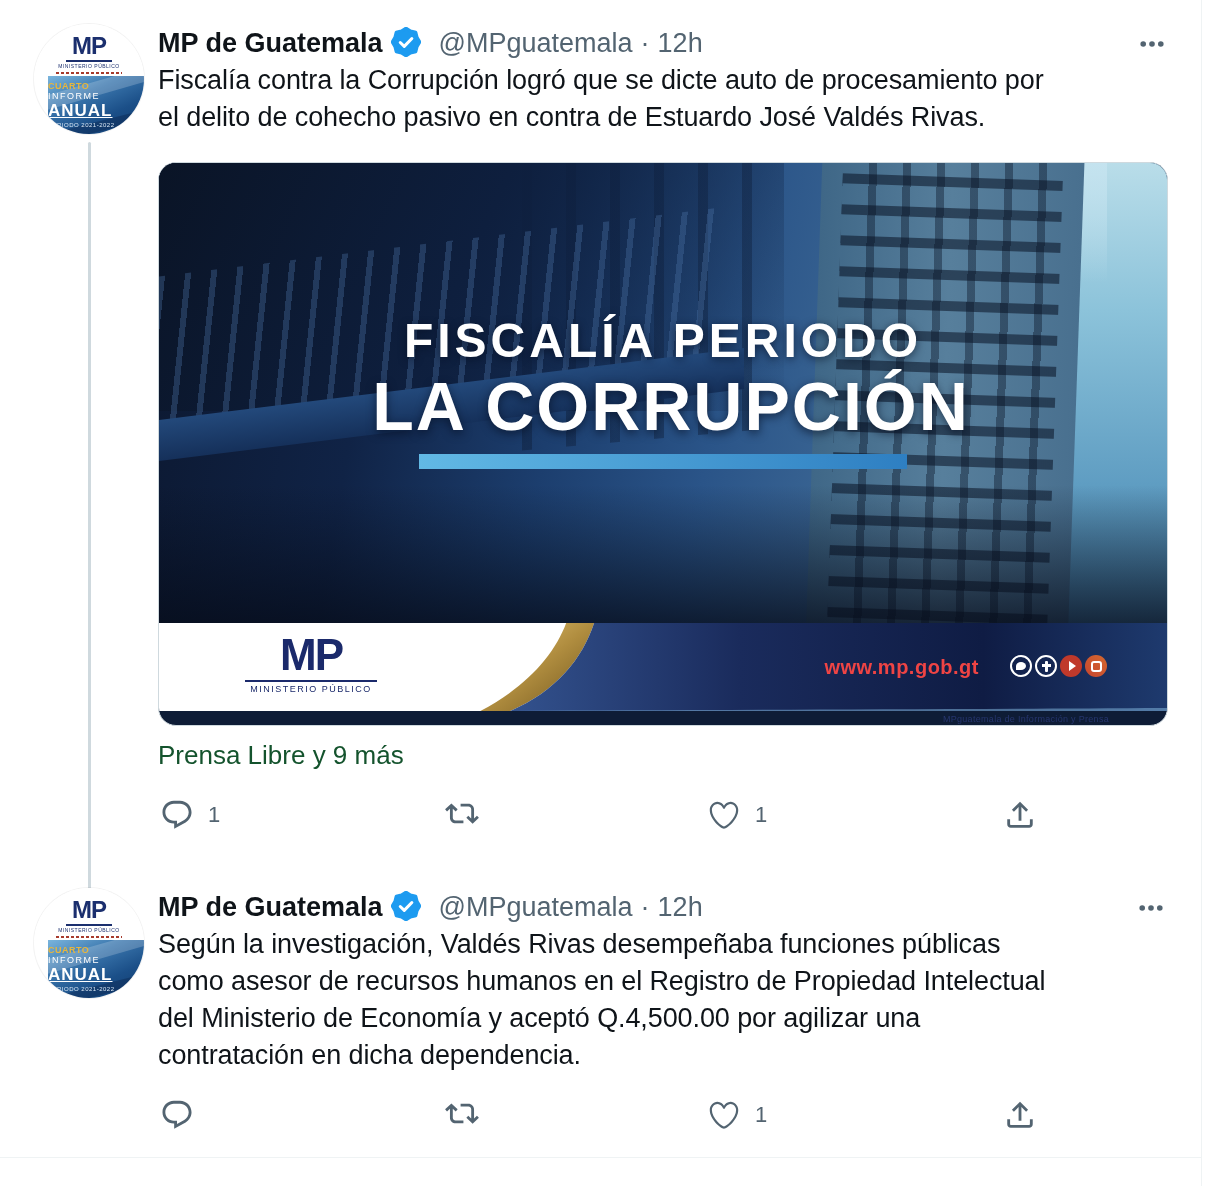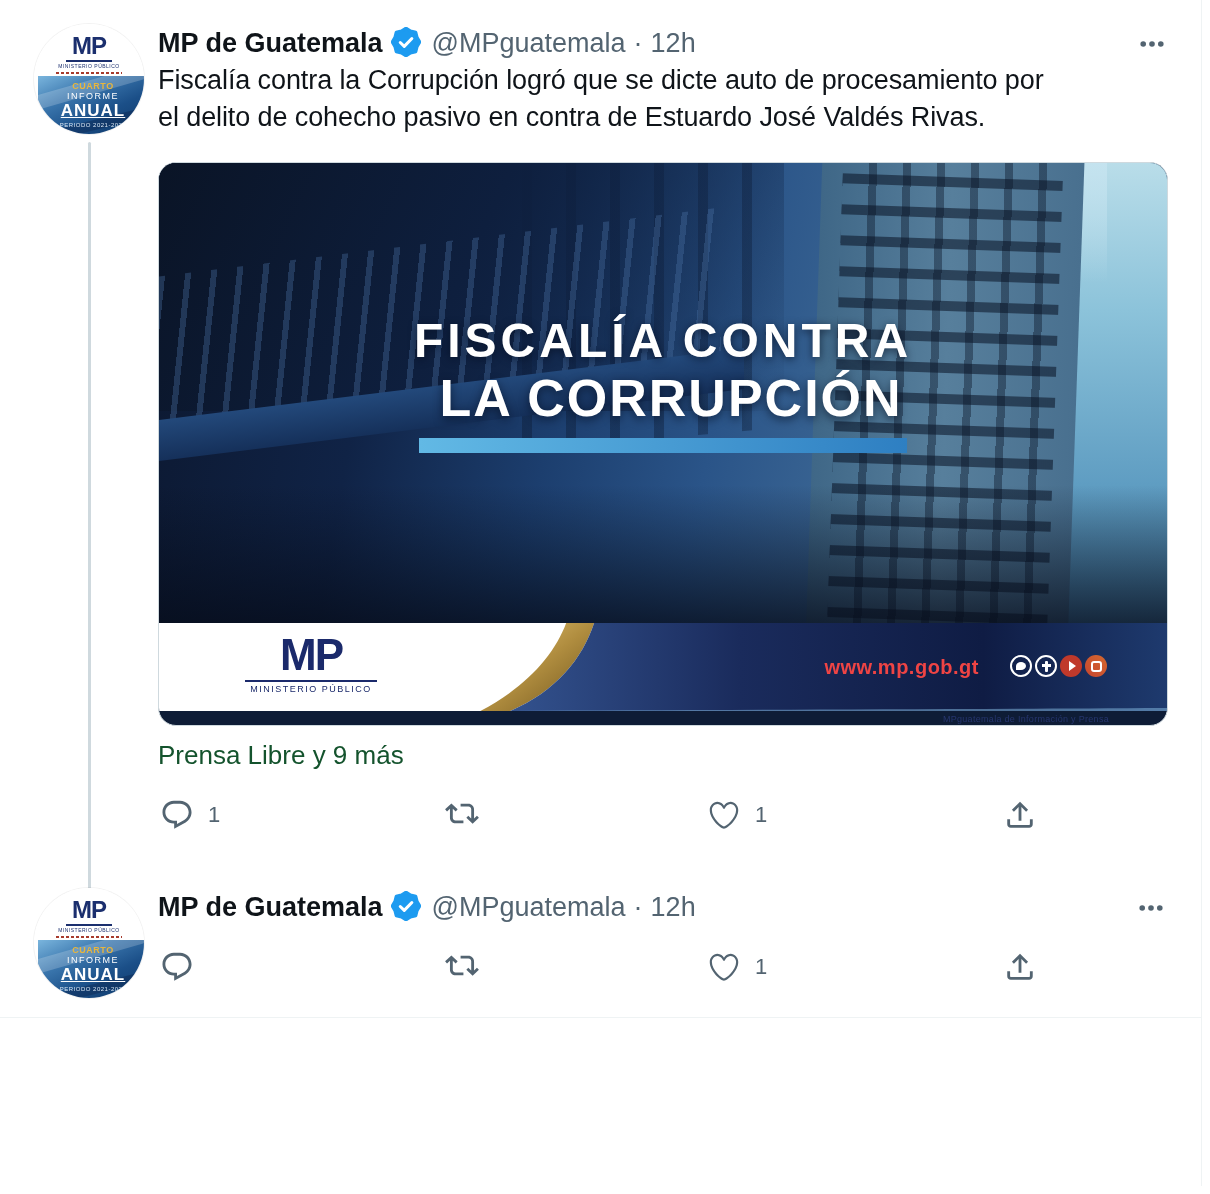--- a/index.html
+++ b/index.html
@@ -40,23 +40,23 @@
     padding-bottom: 2px;
   }
   .av-mp { color: #1b2f6e; font-weight: 800; font-size: 24px; letter-spacing: -1px; line-height: 1; }
   .av-rule { width: 46px; border-top: 2px solid #1b2f6e; margin-top: 2px; }
   .av-org { font-size: 5px; color: #1b2f6e; letter-spacing: .5px; margin-top: 1px; white-space: nowrap; }
   .av-red {
     width: 66px; height: 2px; margin-top: 3px;
     background: repeating-linear-gradient(90deg,#a83b2d 0 3px, transparent 3px 5px);
   }
   .av-bottom {
-    position: absolute; bottom: 0; left: 4px; width: 100%; height: 53%;
+    position: absolute; bottom: 0; left: 14px; width: 100%; height: 53%;
     background: linear-gradient(155deg, #7ab5dd 0%, #3b77ae 32%, #1b4f88 62%, #0d3666 100%);
-    display: flex; flex-direction: column; align-items: center; justify-content: center;
+    display: flex; flex-direction: column; justify-content: center;
     overflow: hidden;
   }
   .av-bottom::before {
     content: ""; position: absolute; top: 4%; left: -20%;
     width: 150%; height: 24%;
     background: rgba(255,255,255,.20); transform: rotate(-16deg);
   }
   .av-bottom::after {
     content: ""; position: absolute; bottom: 8%; left: -20%;
     width: 150%; height: 18%;
@@ -66,21 +66,21 @@
   .av-l2 { color: #fff; font-size: 9px; letter-spacing: 1.5px; z-index: 1; }
   .av-l3 { color: #fff; font-size: 17px; font-weight: 800; letter-spacing: 1px; z-index: 1; text-decoration: underline; }
   .av-l4 { color: #d9e7f4; font-size: 6px; letter-spacing: .5px; margin-top: 1px; z-index: 1; }
 
   
   .content { flex: 1; position: relative; max-width: 1010px; }
   .header { display: flex; align-items: center; height: 38px; }
   .name { font-size: 27px; font-weight: 700; white-space: nowrap; }
   .badge { margin: 2px 4px 0 8px; flex-shrink: 0; }
   .handle, .sep, .time { font-size: 27px; color: #536471; font-weight: 400; white-space: nowrap; }
-  .handle { margin-left: 7px; }
+  .handle { margin-left: 14px; }
   .sep { margin: 0 8px; }
   .more-btn { position: absolute; right: 0; top: 4px; cursor: pointer; }
   .text {
     font-size: 27px; line-height: 37px; 
     white-space: pre-line; letter-spacing: -.1px;
   }
 
   
   .media-card {
     margin-top: 26px; width: 1010px; height: 564px;
@@ -127,21 +127,21 @@
     position: absolute; left: 0; top: 48%; width: 58%; height: 9%;
     background: linear-gradient(180deg, #23497b, #15305a);
     transform: skewY(-7deg);
   }
   .photo-shadow {
     position: absolute; left: 0; bottom: 0; width: 100%; height: 30%;
     background: linear-gradient(180deg, rgba(6,12,26,0), rgba(6,12,26,.78));
   }
   .headline { position: absolute; top: 152px; left: 0; width: 100%; text-align: center; color: #fff; z-index: 2; }
   .h1 { font-size: 48px; font-weight: 600; letter-spacing: 4px; line-height: 1.1; text-shadow: 0 2px 8px rgba(4,12,30,.65); }
-  .h2 { font-size: 52px; font-weight: 700; letter-spacing: 2px; line-height: 1.0; margin-top: 4px; text-shadow: 0 3px 10px rgba(4,12,30,.65); margin-left: 16px; }
+  .h2 { font-size: 68px; font-weight: 700; letter-spacing: 2px; line-height: 1.0; margin-top: 4px; text-shadow: 0 3px 10px rgba(4,12,30,.65); margin-left: 16px; }
   .headline-bar {
     margin: 14px auto 0; width: 488px; height: 15px;
     background: linear-gradient(90deg, #62b9e5, #2e7fc2);
   }
   .banner { position: absolute; left: 0; bottom: 14px; width: 100%; height: 88px; background: #fff; }
   .banner svg.swoosh { position: absolute; inset: 0; width: 100%; height: 100%; }
   .mp-logo { position: absolute; left: 86px; top: 10px; width: 132px; text-align: center; color: #1b2a6b; }
   .mp-big { font-size: 44px; font-weight: 800; letter-spacing: -2px; line-height: 1; }
   .mp-rule { border-top: 2px solid #1b2a6b; margin-top: 3px; }
   .mp-org { font-size: 9px; letter-spacing: 1.5px; margin-top: 2px; white-space: nowrap; }
@@ -235,21 +235,21 @@
       <div class="media-card">
         <div class="photo">
           <div class="sky"></div>
           <div class="cloud"></div>
           <div class="tower"></div>
           <div class="facade-windows"></div>
           <div class="railing"></div>
           <div class="beam"></div>
           <div class="photo-shadow"></div>
           <div class="headline">
-            <div class="h1">FISCALÍA CONTRA</div>
+            <div class="h1">FISCALÍA PERIODO</div>
             <div class="h2">LA CORRUPCIÓN</div>
             <div class="headline-bar"></div>
           </div>
         </div>
 
         <div class="banner">
           <svg class="swoosh" viewBox="0 0 1010 88" preserveAspectRatio="none">
             <defs>
               <linearGradient id="goldGrad" x1="0" y1="0" x2="1" y2="1">
                 <stop offset="0" stop-color="#e8c878"></stop>
@@ -350,20 +350,24 @@
         <span class="handle">@MPguatemala</span>
         <span class="sep">·</span>
         <span class="time">12h</span>
         <span class="more-btn">
           <svg width="32" height="32" viewBox="0 0 24 24">
               <use href="#icon-more"></use>
             </svg>
         </span>
       </div>
 
+      <div class="text">Según la investigación, Valdés Rivas desempeñaba funciones públicas
+como asesor de recursos humanos en el Registro de Propiedad Intelectual
+del Ministerio de Economía y aceptó Q.4,500.00 por agilizar una
+contratación en dicha dependencia.</div>
 
       <div class="actions">
         <span class="action a-reply">
           <svg width="34" height="34" viewBox="0 0 24 24">
               <use href="#icon-reply"></use>
             </svg>
           <span></span>
         </span>
         <span class="action a-rt">
           <svg width="34" height="34" viewBox="0 0 24 24">

